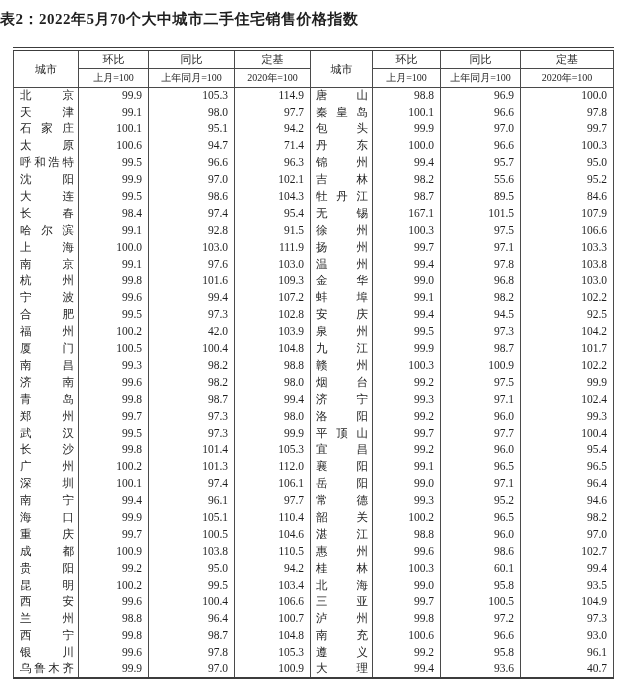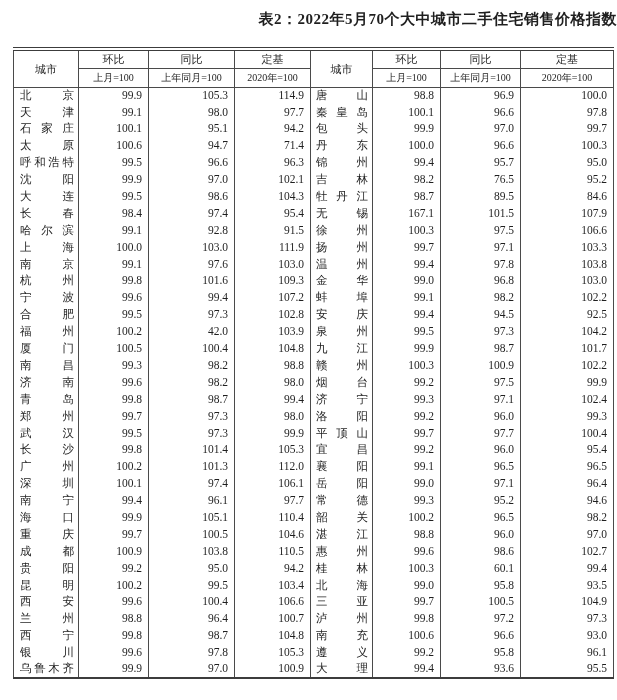--- a/index.html
+++ b/index.html
@@ -6,21 +6,21 @@
   html, body { margin: 0; padding: 0; }
   body {
     width: 617px; height: 700px;
     background: #ffffff;
     color: #1f1f1f;
     overflow: hidden;
     font-family: "Liberation Serif", "DejaVu Serif", serif;
   }
   .title {
     margin-top: 10px;
-    text-align: right;
+    text-align: left;
     font-size: 15px;
     font-weight: bold;
     letter-spacing: 0.5px;
   }
   table.price-table {
     margin: 18px 16px 0 13px;
     width: 600px;
     border-collapse: collapse;
     table-layout: fixed;
     border-top: 4px double #3c3c3c;
@@ -166,21 +166,21 @@
         <td class="city-cell">
           <div class="city">沈阳</div>
         </td>
         <td class="val-cell">99.9</td>
         <td class="val-cell">97.0</td>
         <td class="val-cell">102.1</td>
         <td class="city-cell">
           <div class="city cityR">吉林</div>
         </td>
         <td class="val-cell">98.2</td>
-        <td class="val-cell">76.5</td>
+        <td class="val-cell">55.6</td>
         <td class="val-cell">95.2</td>
       </tr>
       <tr>
         <td class="city-cell">
           <div class="city">大连</div>
         </td>
         <td class="val-cell">99.5</td>
         <td class="val-cell">98.6</td>
         <td class="val-cell">104.3</td>
         <td class="city-cell">
@@ -573,16 +573,16 @@
           <div class="city">乌鲁木齐</div>
         </td>
         <td class="val-cell">99.9</td>
         <td class="val-cell">97.0</td>
         <td class="val-cell">100.9</td>
         <td class="city-cell">
           <div class="city cityR">大理</div>
         </td>
         <td class="val-cell">99.4</td>
         <td class="val-cell">93.6</td>
-        <td class="val-cell">95.5</td>
+        <td class="val-cell">40.7</td>
       </tr>
     </tbody>
 </table>
 
 </body></html>

